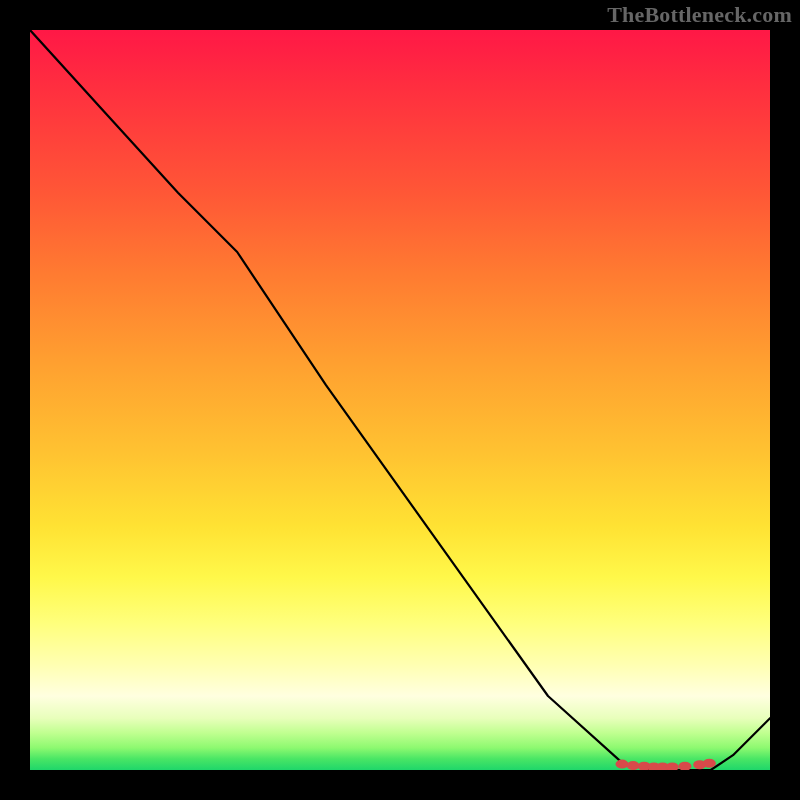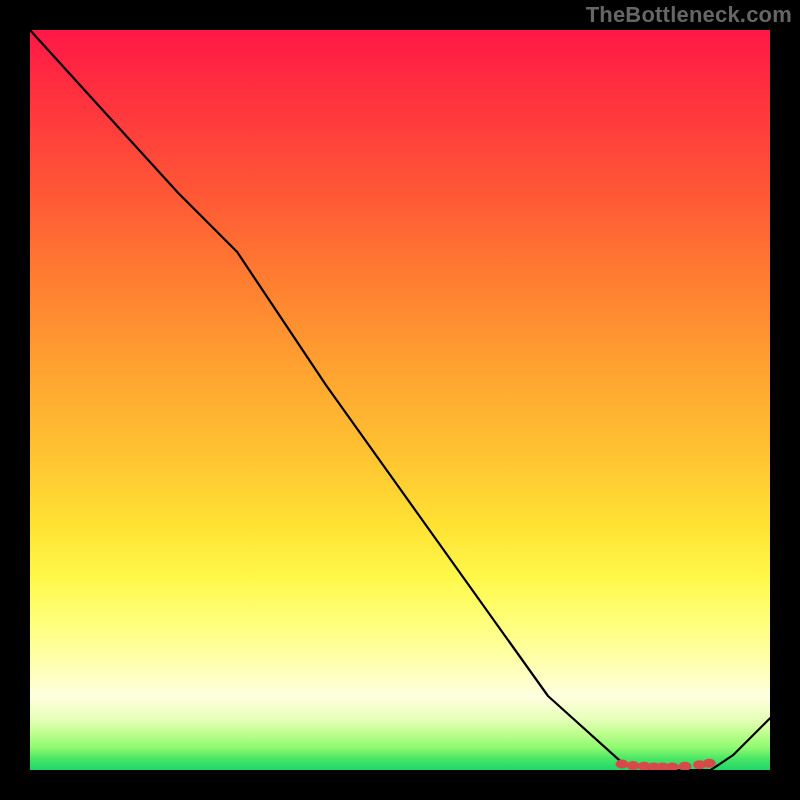--- a/index.html
+++ b/index.html
@@ -19,20 +19,21 @@
   }
   .watermark {
     position: absolute;
     top: 2px;
     right: 8px;
     color: #666666;
     font-size: 22px;
     font-weight: 600;
     letter-spacing: 0.2px;
     z-index: 40;
+    font-family: Liberation Serif, serif;
   }
   .plot {
     position: absolute;
     left: 30px;
     top: 30px;
     width: 740px;
     height: 740px;
     background: linear-gradient(
       to bottom,
       #ff1846 0%,

